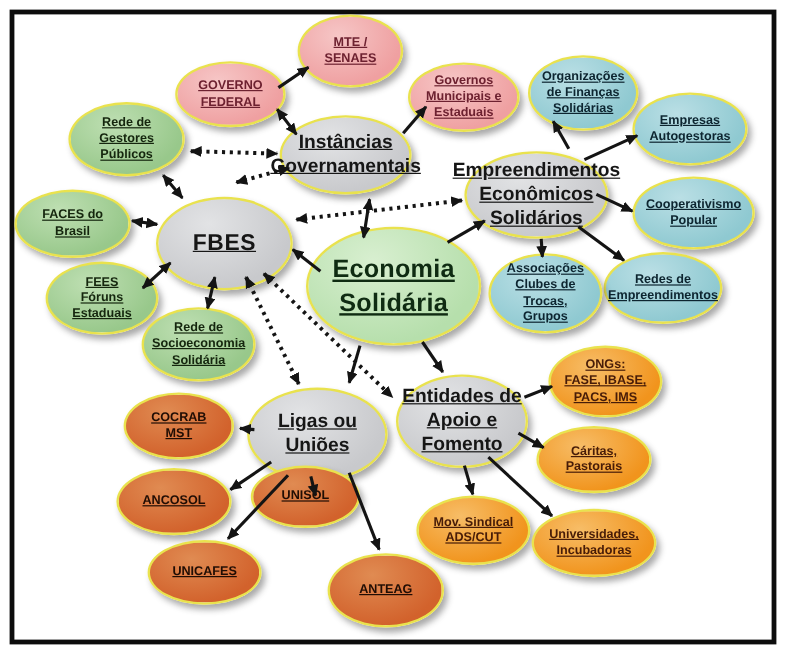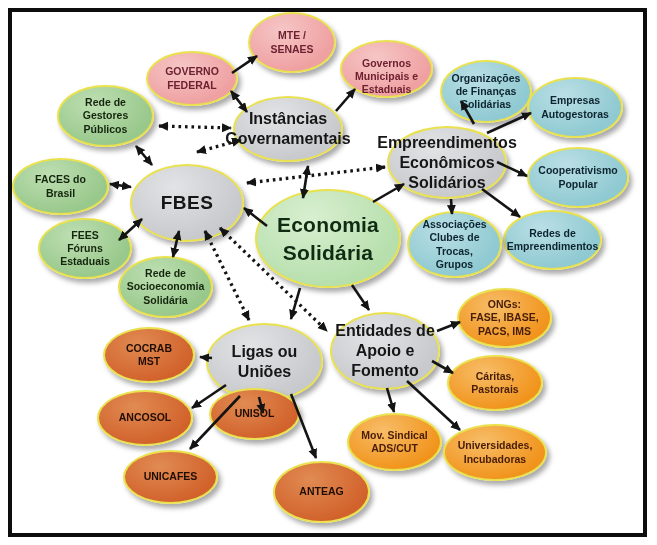--- a/index.html
+++ b/index.html
@@ -4,45 +4,45 @@
 <style>
   html,body{margin:0;padding:0;background:#ffffff;}
   body{width:657px;height:545px;overflow:hidden;font-family:"Liberation Sans",sans-serif;}
   .stage{position:relative;width:657px;height:545px;background:#ffffff;}
   .frame{position:absolute;left:8px;top:8px;width:639px;height:529px;
          border:4px solid #0d0d0d;box-sizing:border-box;background:transparent;}
   .node{position:absolute;border-radius:50%;border:2px solid #e9e24e;box-sizing:border-box;
         display:flex;align-items:center;justify-content:center;text-align:center;
         font-weight:bold;font-size:10.5px;line-height:1.25;
         box-shadow:3px 4px 5px rgba(40,40,40,0.40);}
-  .node .label{padding:0 3px;}
+  .node .label{padding:0 3px;text-decoration:underline;}
   .size-l{font-size:16px;}
   .size-xl{font-size:19px;letter-spacing:0.5px;}
   .size-title{font-size:21px;line-height:1.3;letter-spacing:0.2px;}
   svg.edge-layer{position:absolute;left:0;top:0;pointer-events:none;}
   .edge{stroke:#141414;}
   .edge.solid{stroke-width:2.6px;}
   .edge.dotted{stroke-width:3.3px;stroke-dasharray:2.6 3.9;}
 </style>
 </head>
 <body>
 
 <div class="stage">
   <div class="frame"></div>
   <div>
       <div class="node size-m" style="left: 248px; top: 12px; width: 88px; height: 61px; background: radial-gradient(at 38% 28%, rgb(246, 198, 198) 0%, rgb(239, 160, 161) 72%); color: rgb(109, 33, 48); border-color: rgb(233, 226, 78);">
         <div class="label">MTE /<br>SENAES</div>
       </div>
       <div class="node size-m" style="left: 146px; top: 51px; width: 92px; height: 55px; background: radial-gradient(at 38% 28%, rgb(246, 198, 198) 0%, rgb(239, 160, 161) 72%); color: rgb(109, 33, 48); border-color: rgb(233, 226, 78);">
         <div class="label">GOVERNO<br>FEDERAL</div>
       </div>
-      <div class="node size-m" style="left: 340px; top: 40px; width: 93px; height: 58px; background: radial-gradient(at 38% 28%, rgb(246, 198, 198) 0%, rgb(239, 160, 161) 72%); color: rgb(109, 33, 48); border-color: rgb(233, 226, 78); align-items: flex-end;">
+      <div class="node size-m" style="left: 340px; top: 52px; width: 93px; height: 58px; background: radial-gradient(at 38% 28%, rgb(246, 198, 198) 0%, rgb(239, 160, 161) 72%); color: rgb(109, 33, 48); border-color: rgb(233, 226, 78);">
         <div class="label">Governos<br>Municipais e<br>Estaduais</div>
       </div>
-      <div class="node size-m" style="left: 440px; top: 60px; width: 92px; height: 63px; background: radial-gradient(at 38% 28%, rgb(186, 223, 229) 0%, rgb(143, 201, 209) 72%); color: rgb(13, 37, 48); border-color: rgb(233, 226, 78);">
+      <div class="node size-m" style="left: 440px; top: 46px; width: 92px; height: 63px; background: radial-gradient(at 38% 28%, rgb(186, 223, 229) 0%, rgb(143, 201, 209) 72%); color: rgb(13, 37, 48); border-color: rgb(233, 226, 78);">
         <div class="label">Organizações<br>de Finanças<br>Solidárias</div>
       </div>
       <div class="node size-m" style="left: 527px; top: 77px; width: 96px; height: 61px; background: radial-gradient(at 38% 28%, rgb(186, 223, 229) 0%, rgb(143, 201, 209) 72%); color: rgb(13, 37, 48); border-color: rgb(233, 226, 78);">
         <div class="label">Empresas<br>Autogestoras</div>
       </div>
       <div class="node size-m" style="left: 57px; top: 85px; width: 97px; height: 62px; background: radial-gradient(at 38% 28%, rgb(190, 223, 178) 0%, rgb(152, 200, 139) 72%); color: rgb(21, 38, 14); border-color: rgb(233, 226, 78);">
         <div class="label">Rede de<br>Gestores<br>Públicos</div>
       </div>
       <div class="node size-l" style="left: 233px; top: 96px; width: 110px; height: 66px; background: radial-gradient(at 38% 28%, rgb(226, 227, 229) 0%, rgb(200, 201, 204) 72%); color: rgb(22, 22, 22); border-color: rgb(233, 226, 78);">
         <div class="label">Instâncias<br>Governamentais</div>

